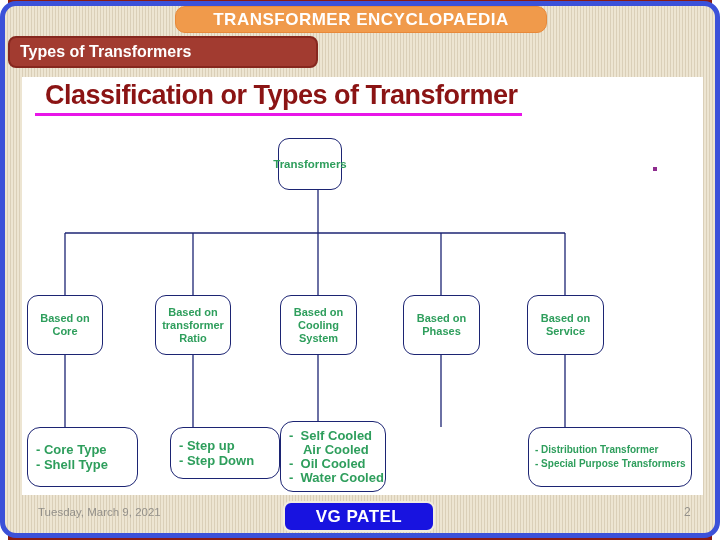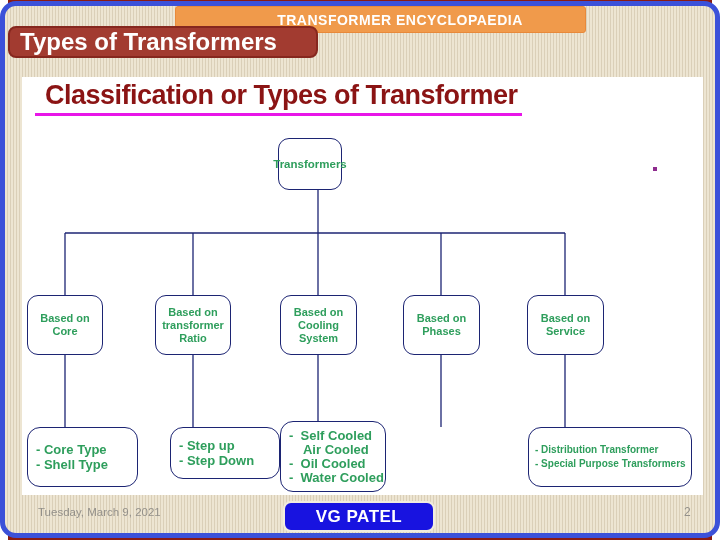--- a/index.html
+++ b/index.html
@@ -11,29 +11,29 @@
   .strip{position:absolute;left:8px;right:8px;height:5px;background:#8B1B12;z-index:0;}
   .strip.top{top:0;}
   .strip.bottom{bottom:0;}
   .frame{
     position:absolute;left:0;top:1px;width:720px;height:537px;box-sizing:border-box;
     border:5px solid #3B51D9;border-radius:16px;z-index:1;
     background:repeating-linear-gradient(90deg,#EDE5D2 0px,#EDE5D2 2px,#DACFB8 2px,#DACFB8 3px);
   }
   .banner{
     position:absolute;left:175px;top:6px;width:370px;height:25px;z-index:4;
-    background:#F09A4B;border:1px solid #E8893A;border-radius:3px;
+    background:#F09A4B;border:1px solid #E8893A;border-radius:10px;
     display:flex;align-items:center;justify-content:center;
-    color:#ffffff;font-weight:bold;font-size:14px;letter-spacing:0.5px;padding-left:39px;
+    color:#ffffff;font-weight:bold;font-size:17px;letter-spacing:0.5px;
   }
   .subtitle-box{
-    position:absolute;left:8px;top:26px;width:310px;height:32px;z-index:4;
+    position:absolute;left:8px;top:36px;width:310px;height:32px;z-index:4;
     background:#A23B30;border:2px solid #86271E;border-radius:8px;box-sizing:border-box;
     display:flex;align-items:center;
-    color:#ffffff;font-weight:bold;font-size:24px;padding-left:10px;
+    color:#ffffff;font-weight:bold;font-size:16px;padding-left:10px;
   }
   .content{
     position:absolute;left:22px;top:77px;width:681px;height:418px;
     background:#ffffff;z-index:2;
   }
   .main-title{
     position:absolute;left:35px;top:80px;z-index:3;
     color:#8B1414;font-weight:bold;font-size:27px;letter-spacing:-0.5px;
     padding:0 4px 2px 10px;border-bottom:3px solid #E816E8;white-space:nowrap;
   }

